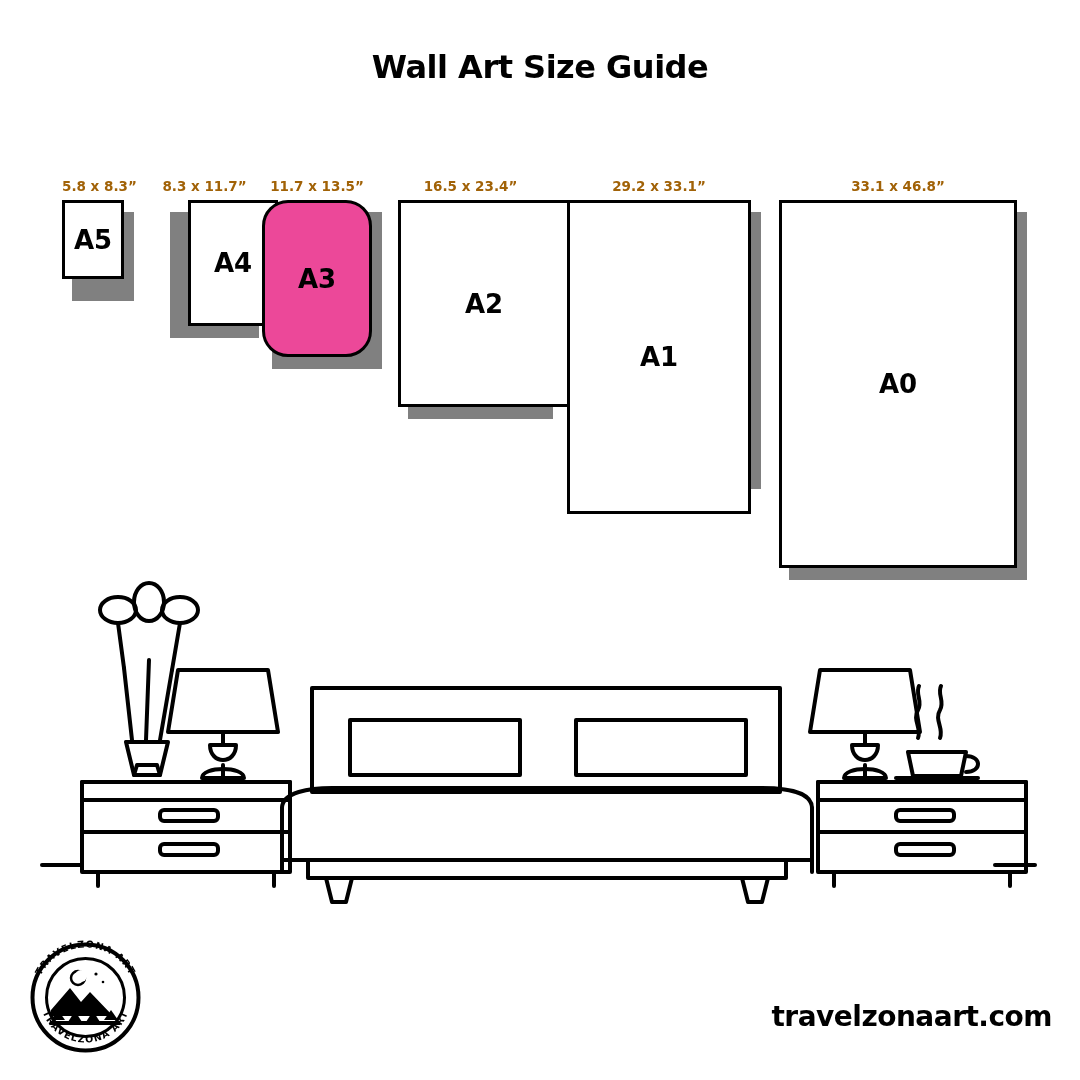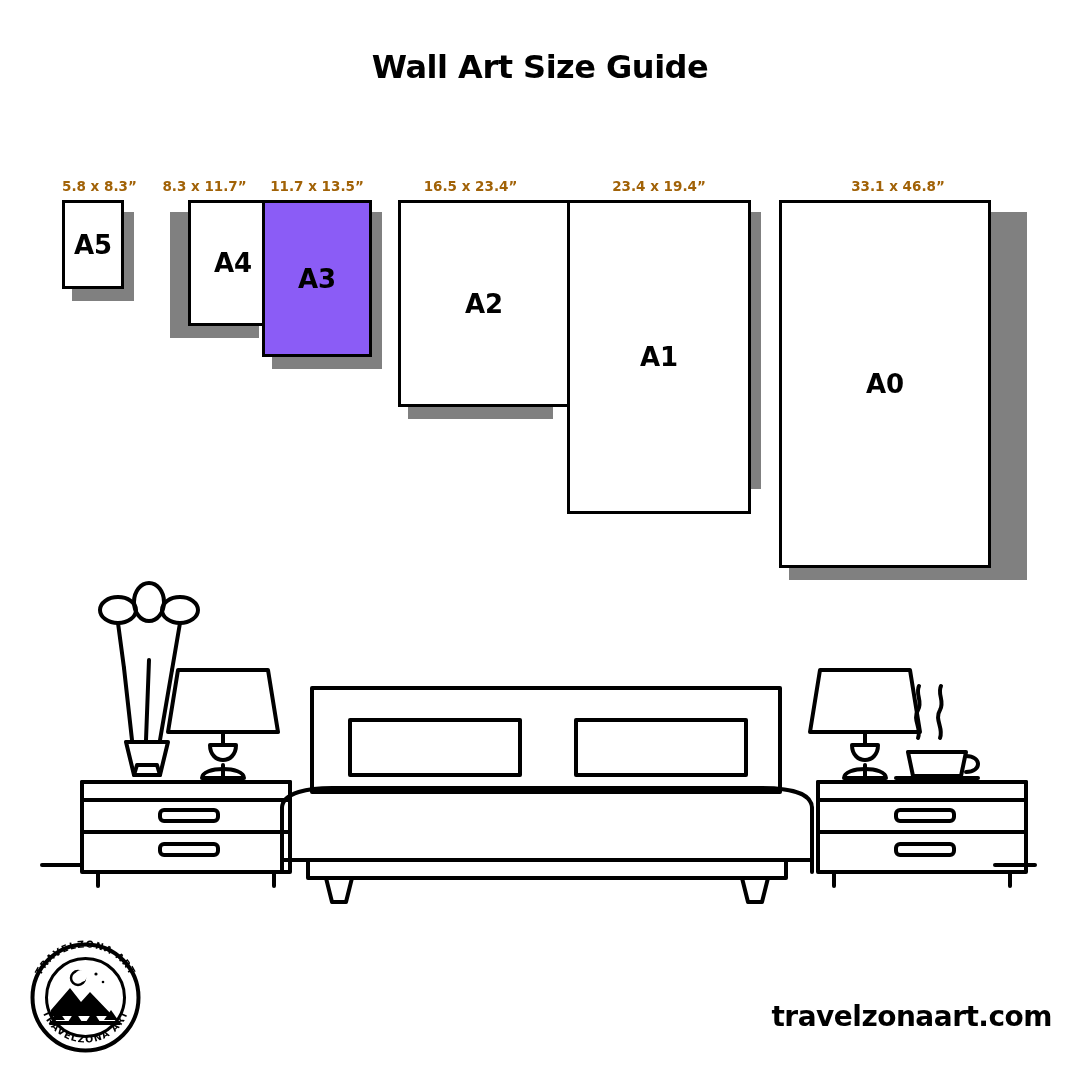--- a/index.html
+++ b/index.html
@@ -95,56 +95,56 @@
 </style>
 </head>
 <body>
 
 <div id="page-title">Wall Art Size Guide</div>
 
 <div id="frames">
     <div class="frame-group" style="left: 62px; top: 200px; width: 72px; height: 101px;">
       <div class="frame-caption" style="left: 0px; width: 62px; top: -22px;">5.8 x 8.3”</div>
       <div class="frame-shadow" style="left: 10px; top: 12px; width: 62px; height: 89px; background: rgb(128, 128, 128);"></div>
-      <div class="frame-box" style="left: 0px; top: 0px; width: 62px; height: 89px; border-color: rgb(0, 0, 0); background: rgb(255, 255, 255);">
+      <div class="frame-box" style="left: 0px; top: 0px; width: 62px; height: 79px; border-color: rgb(0, 0, 0); background: rgb(255, 255, 255);">
         <span class="frame-label">A5</span>
       </div>
     </div>
     <div class="frame-group" style="left: 160px; top: 200px; width: 99px; height: 138px;">
       <div class="frame-caption" style="left: 0px; width: 89px; top: -22px;">8.3 x 11.7”</div>
       <div class="frame-shadow" style="left: 10px; top: 12px; width: 89px; height: 126px; background: rgb(128, 128, 128);"></div>
       <div class="frame-box" style="left: 0px; top: 0px; width: 90px; height: 126px; border-color: rgb(0, 0, 0); background: rgb(255, 255, 255); margin-left: 28px;">
         <span class="frame-label">A4</span>
       </div>
     </div>
     <div class="frame-group" style="left: 262px; top: 200px; width: 120px; height: 169px;">
       <div class="frame-caption" style="left: 0px; width: 110px; top: -22px;">11.7 x 13.5”</div>
       <div class="frame-shadow" style="left: 10px; top: 12px; width: 110px; height: 157px; background: rgb(128, 128, 128);"></div>
-      <div class="frame-box" style="left: 0px; top: 0px; width: 110px; height: 157px; border-color: rgb(0, 0, 0); background: #8b5cf6;">
+      <div class="frame-box" style="left: 0px; top: 0px; width: 110px; height: 157px; border-color: rgb(0, 0, 0); background: #ec4899; border-radius: 26px;">
         <span class="frame-label">A3</span>
       </div>
     </div>
     <div class="frame-group" style="left: 398px; top: 200px; width: 155px; height: 219px;">
       <div class="frame-caption" style="left: 0px; width: 145px; top: -22px;">16.5 x 23.4”</div>
       <div class="frame-shadow" style="left: 10px; top: 12px; width: 145px; height: 207px; background: rgb(128, 128, 128);"></div>
       <div class="frame-box" style="left: 0px; top: 0px; width: 172px; height: 207px; border-color: rgb(0, 0, 0); background: rgb(255, 255, 255);">
         <span class="frame-label">A2</span>
       </div>
     </div>
     <div class="frame-group" style="left: 567px; top: 200px; width: 194px; height: 289px;">
-      <div class="frame-caption" style="left: 0px; width: 184px; top: -22px;">23.4 x 19.4”</div>
+      <div class="frame-caption" style="left: 0px; width: 184px; top: -22px;">29.2 x 33.1”</div>
       <div class="frame-shadow" style="left: 10px; top: 12px; width: 184px; height: 277px; background: rgb(128, 128, 128);"></div>
       <div class="frame-box" style="left: 0px; top: 0px; width: 184px; height: 314px; border-color: rgb(0, 0, 0); background: rgb(255, 255, 255);">
         <span class="frame-label">A1</span>
       </div>
     </div>
     <div class="frame-group" style="left: 779px; top: 200px; width: 248px; height: 380px;">
       <div class="frame-caption" style="left: 0px; width: 238px; top: -22px;">33.1 x 46.8”</div>
       <div class="frame-shadow" style="left: 10px; top: 12px; width: 238px; height: 368px; background: rgb(128, 128, 128);"></div>
-      <div class="frame-box" style="left: 0px; top: 0px; width: 212px; height: 368px; border-color: rgb(0, 0, 0); background: rgb(255, 255, 255);">
+      <div class="frame-box" style="left: 0px; top: 0px; width: 238px; height: 368px; border-color: rgb(0, 0, 0); background: rgb(255, 255, 255);">
         <span class="frame-label">A0</span>
       </div>
     </div>
   </div>
 
 <div id="furniture">
 <svg viewBox="0 0 1040 360" width="1040" height="360" xmlns="http://www.w3.org/2000/svg" fill="none" stroke="#000" stroke-width="4" stroke-linecap="round" stroke-linejoin="round">
 
   <line x1="22" y1="305" x2="62" y2="305"></line>
   <line x1="975" y1="305" x2="1015" y2="305"></line>

